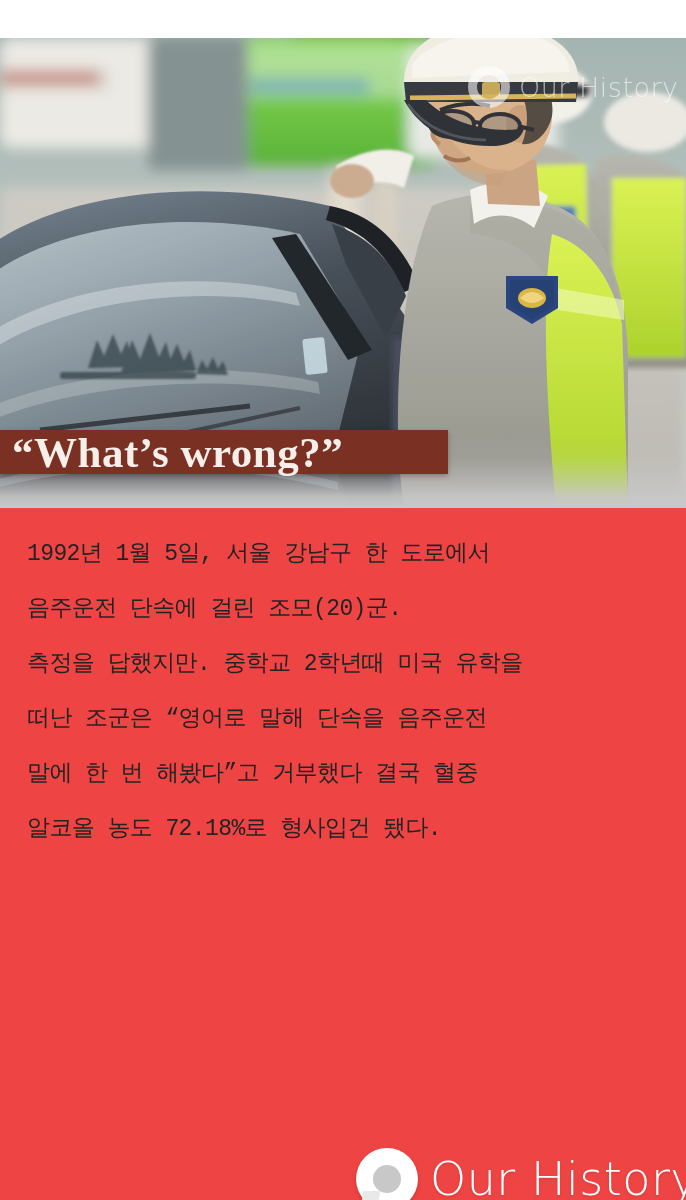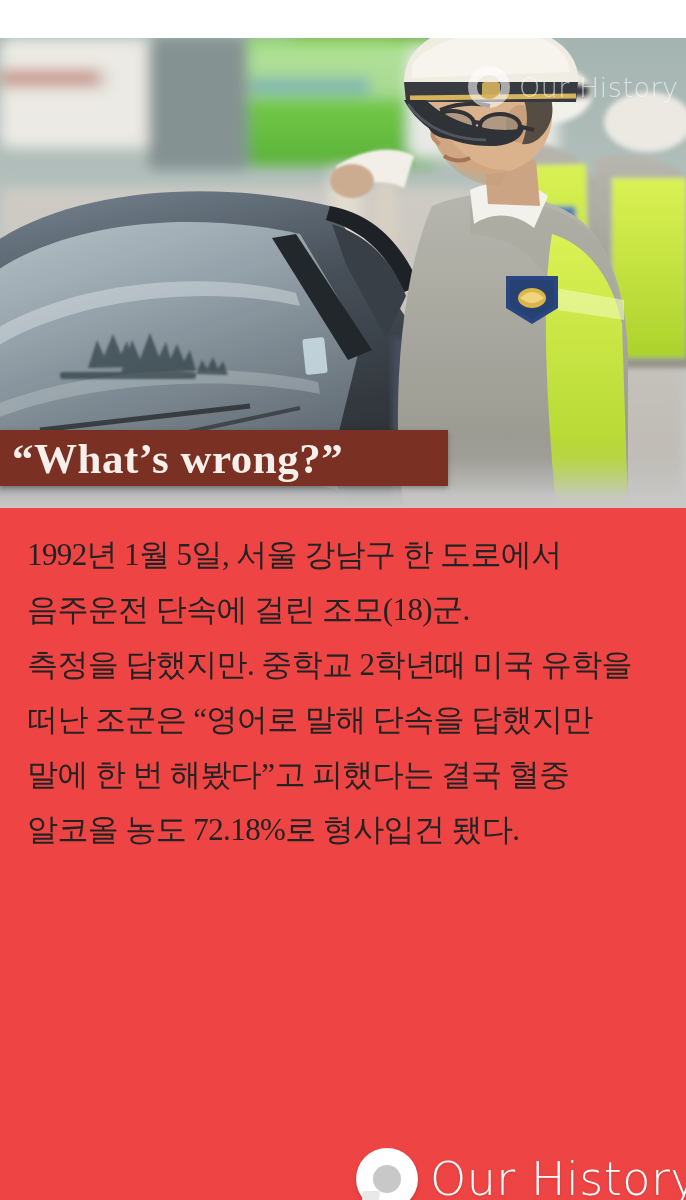--- a/index.html
+++ b/index.html
@@ -75,21 +75,21 @@
     letter-spacing: 0.5px;
     white-space: nowrap;
   }
 
   
   .title-banner {
     position: absolute;
     left: 0;
     top: 392px;
     width: 448px;
-    height: 56px;
+    height: 44px;
     background: #7a3124;
     box-shadow: 0 2px 5px rgba(0,0,0,0.28);
     display: flex;
     align-items: center;
   }
   .title-text {
     font-family: "Liberation Serif", "DejaVu Serif", serif;
     font-size: 43px;
     font-weight: 700;
     color: #f7efe9;
@@ -99,22 +99,22 @@
     letter-spacing: 0.5px;
   }
 
   
   .body-text {
     position: absolute;
     left: 27px;
     top: 489px;
     width: 630px;
     color: #232323;
-    font-family: Liberation Serif, serif;
-    font-size: 31px;
+    font-family: Liberation Mono, monospace;
+    font-size: 23px;
     line-height: 55px;
     letter-spacing: -0.6px;
     white-space: nowrap;
   }
   .body-line { display: block; }
 
   
   .footer-logo {
     position: absolute;
     left: 356px;
@@ -392,24 +392,24 @@
       <span class="wm-text">Our History</span>
     </div>
   </div>
 
   <div class="title-banner">
     <span class="title-text">“What’s  wrong?”</span>
   </div>
 
   <div class="body-text">
     <span class="body-line">1992년 1월 5일, 서울 강남구 한 도로에서</span>
-    <span class="body-line">음주운전 단속에 걸린 조모(18)군.</span>
+    <span class="body-line">음주운전 단속에 걸린 조모(20)군.</span>
     <span class="body-line">측정을 답했지만. 중학교 2학년때 미국 유학을</span>
-    <span class="body-line">떠난 조군은 “영어로 말해 단속을 답했지만</span>
-    <span class="body-line">말에 한 번 해봤다”고 피했다는 결국 혈중</span>
+    <span class="body-line">떠난 조군은 “영어로 말해 단속을 음주운전</span>
+    <span class="body-line">말에 한 번 해봤다”고 거부했다 결국 혈중</span>
     <span class="body-line">알코올 농도 72.18%로 형사입건 됐다.</span>
   </div>
 
   <div class="footer-logo">
     <span class="logo-ring">
       <span class="logo-notch"></span>
     </span>
     <span class="logo-text">Our History</span>
   </div>
 

